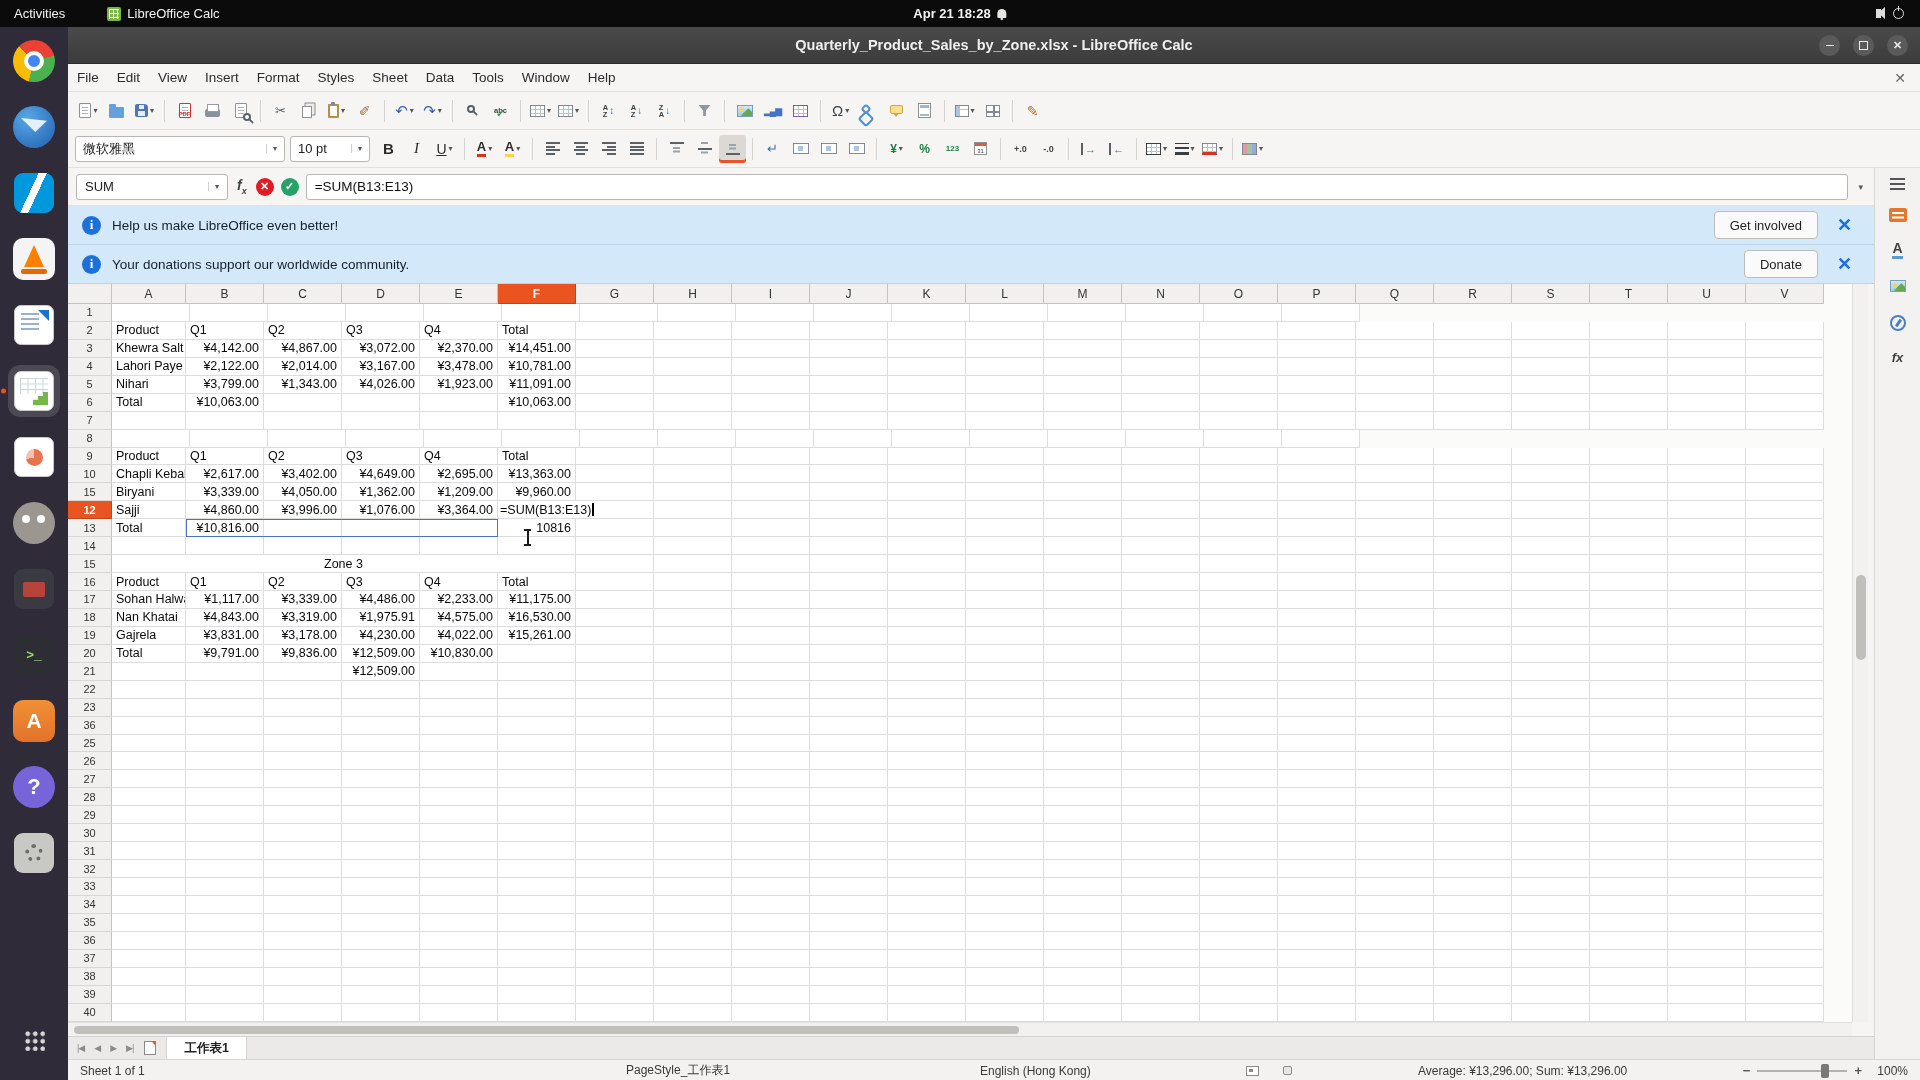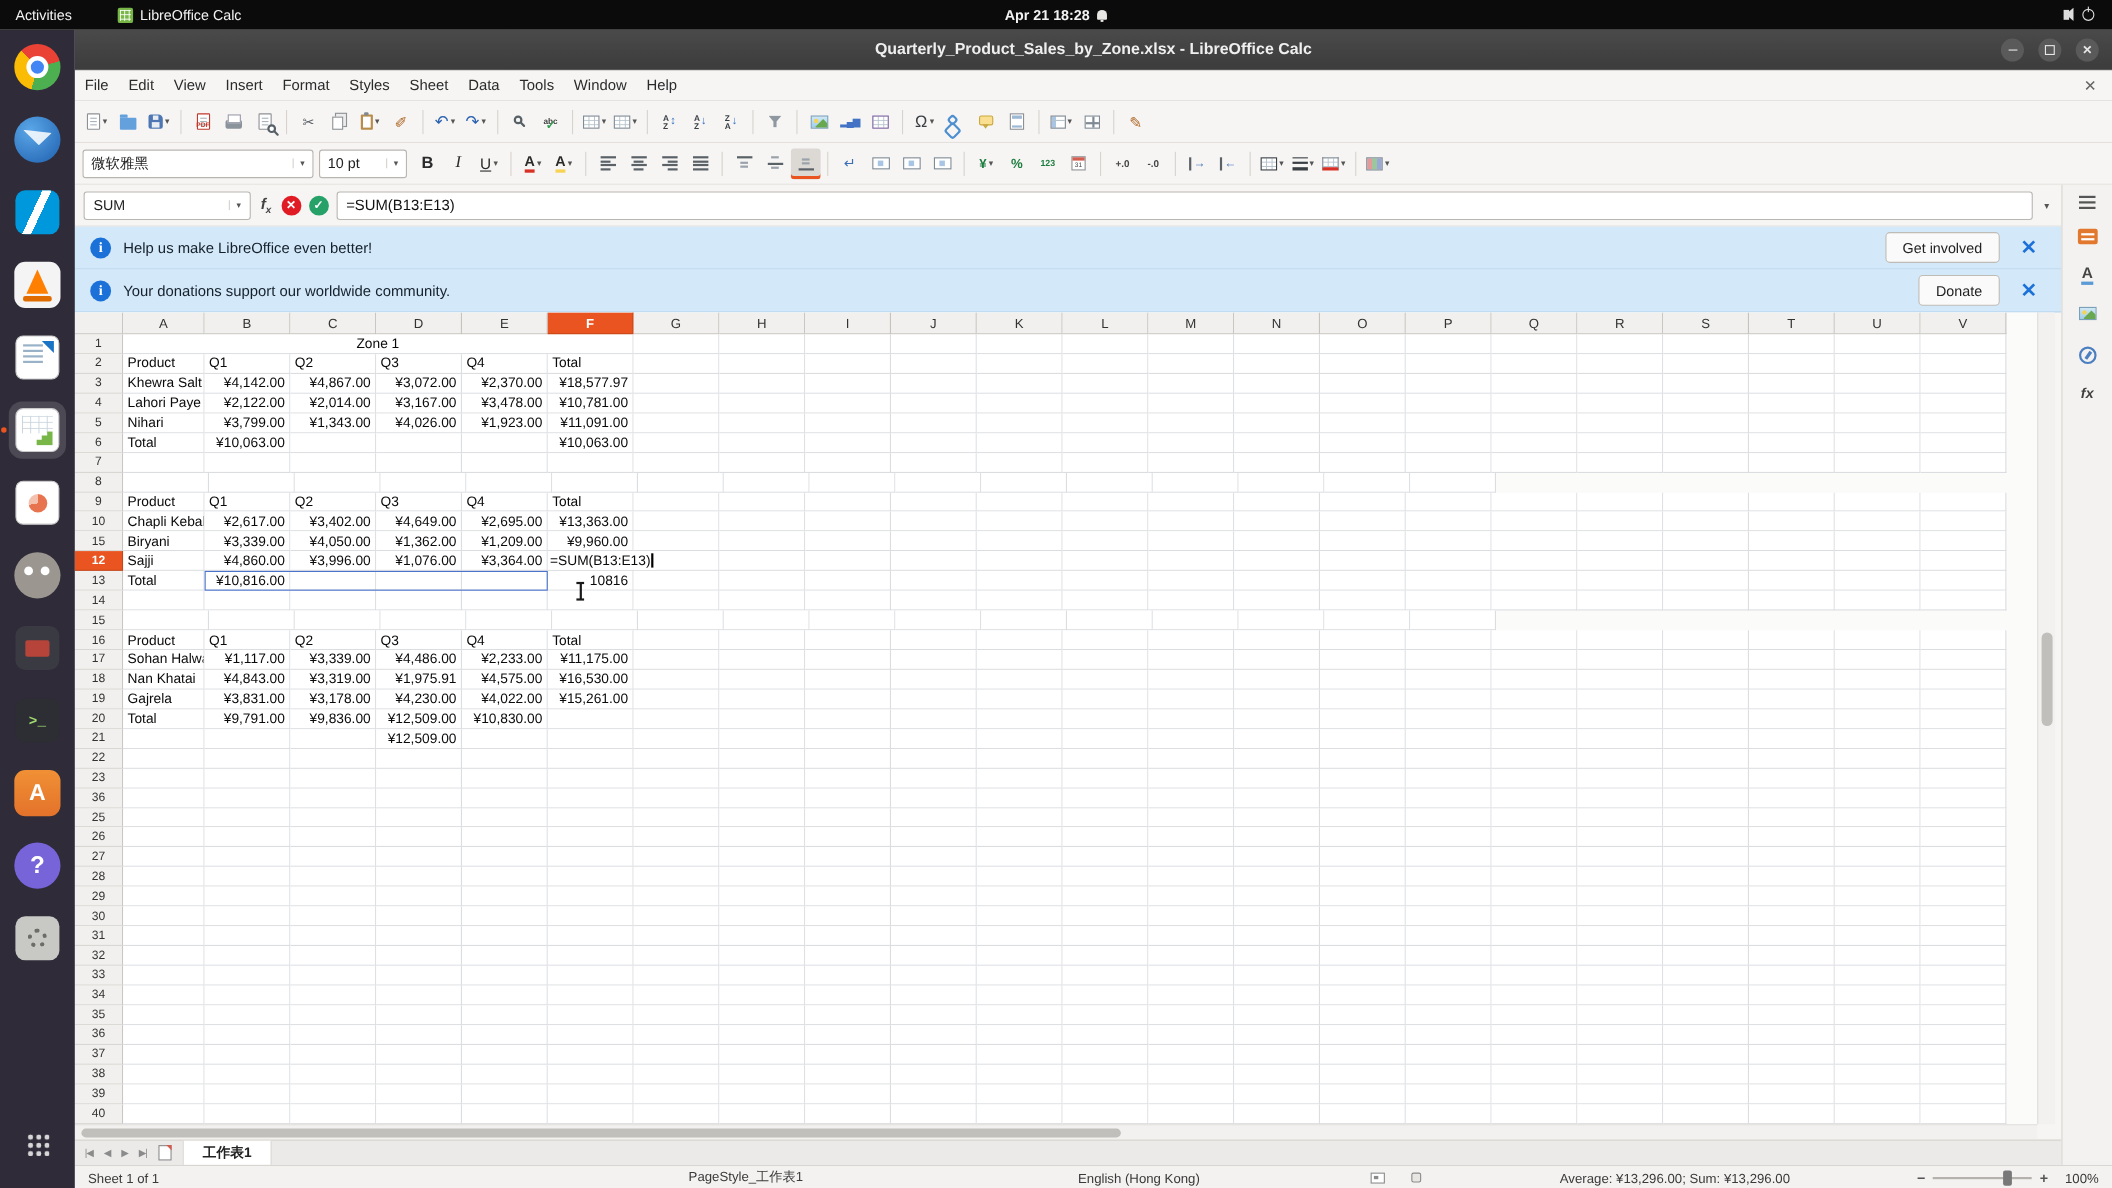--- a/index.html
+++ b/index.html
@@ -601,21 +601,20 @@
       <div class="colhdr" style="width: 78px;">Q</div>
       <div class="colhdr" style="width: 78px;">R</div>
       <div class="colhdr" style="width: 78px;">S</div>
       <div class="colhdr" style="width: 78px;">T</div>
       <div class="colhdr" style="width: 78px;">U</div>
       <div class="colhdr" style="width: 78px;">V</div>
     </div>
   <div id="gridrows">
       <div class="srow">
         <div class="rowhdr">1</div>
-        <div class="cell ctr" style="width: 464px;">Zone 1</div>
         <div class="cell" style="width: 78px;"></div>
         <div class="cell" style="width: 78px;"></div>
         <div class="cell" style="width: 78px;"></div>
         <div class="cell" style="width: 78px;"></div>
         <div class="cell" style="width: 78px;"></div>
         <div class="cell" style="width: 78px;"></div>
         <div class="cell" style="width: 78px;"></div>
         <div class="cell" style="width: 78px;"></div>
         <div class="cell" style="width: 78px;"></div>
         <div class="cell" style="width: 78px;"></div>
@@ -651,21 +650,21 @@
         <div class="cell" style="width: 78px;"></div>
         <div class="cell" style="width: 78px;"></div>
       </div>
       <div class="srow">
         <div class="rowhdr">3</div>
         <div class="cell" style="width: 74px;">Khewra Salt</div>
         <div class="cell num" style="width: 78px;">¥4,142.00</div>
         <div class="cell num" style="width: 78px;">¥4,867.00</div>
         <div class="cell num" style="width: 78px;">¥3,072.00</div>
         <div class="cell num" style="width: 78px;">¥2,370.00</div>
-        <div class="cell num" style="width: 78px;">¥18,577.97</div>
+        <div class="cell num" style="width: 78px;">¥14,451.00</div>
         <div class="cell" style="width: 78px;"></div>
         <div class="cell" style="width: 78px;"></div>
         <div class="cell" style="width: 78px;"></div>
         <div class="cell" style="width: 78px;"></div>
         <div class="cell" style="width: 78px;"></div>
         <div class="cell" style="width: 78px;"></div>
         <div class="cell" style="width: 78px;"></div>
         <div class="cell" style="width: 78px;"></div>
         <div class="cell" style="width: 78px;"></div>
         <div class="cell" style="width: 78px;"></div>
@@ -942,20 +941,21 @@
         <div class="cell" style="width: 78px;"></div>
         <div class="cell" style="width: 78px;"></div>
         <div class="cell" style="width: 78px;"></div>
         <div class="cell" style="width: 78px;"></div>
         <div class="cell" style="width: 78px;"></div>
         <div class="cell" style="width: 78px;"></div>
         <div class="cell" style="width: 78px;"></div>
       </div>
       <div class="srow">
         <div class="rowhdr">15</div>
+        <div class="cell ctr" style="width: 464px;">Zone 3</div>
         <div class="cell" style="width: 78px;"></div>
         <div class="cell" style="width: 78px;"></div>
         <div class="cell" style="width: 78px;"></div>
         <div class="cell" style="width: 78px;"></div>
         <div class="cell" style="width: 78px;"></div>
         <div class="cell" style="width: 78px;"></div>
         <div class="cell" style="width: 78px;"></div>
         <div class="cell" style="width: 78px;"></div>
         <div class="cell" style="width: 78px;"></div>
         <div class="cell" style="width: 78px;"></div>

